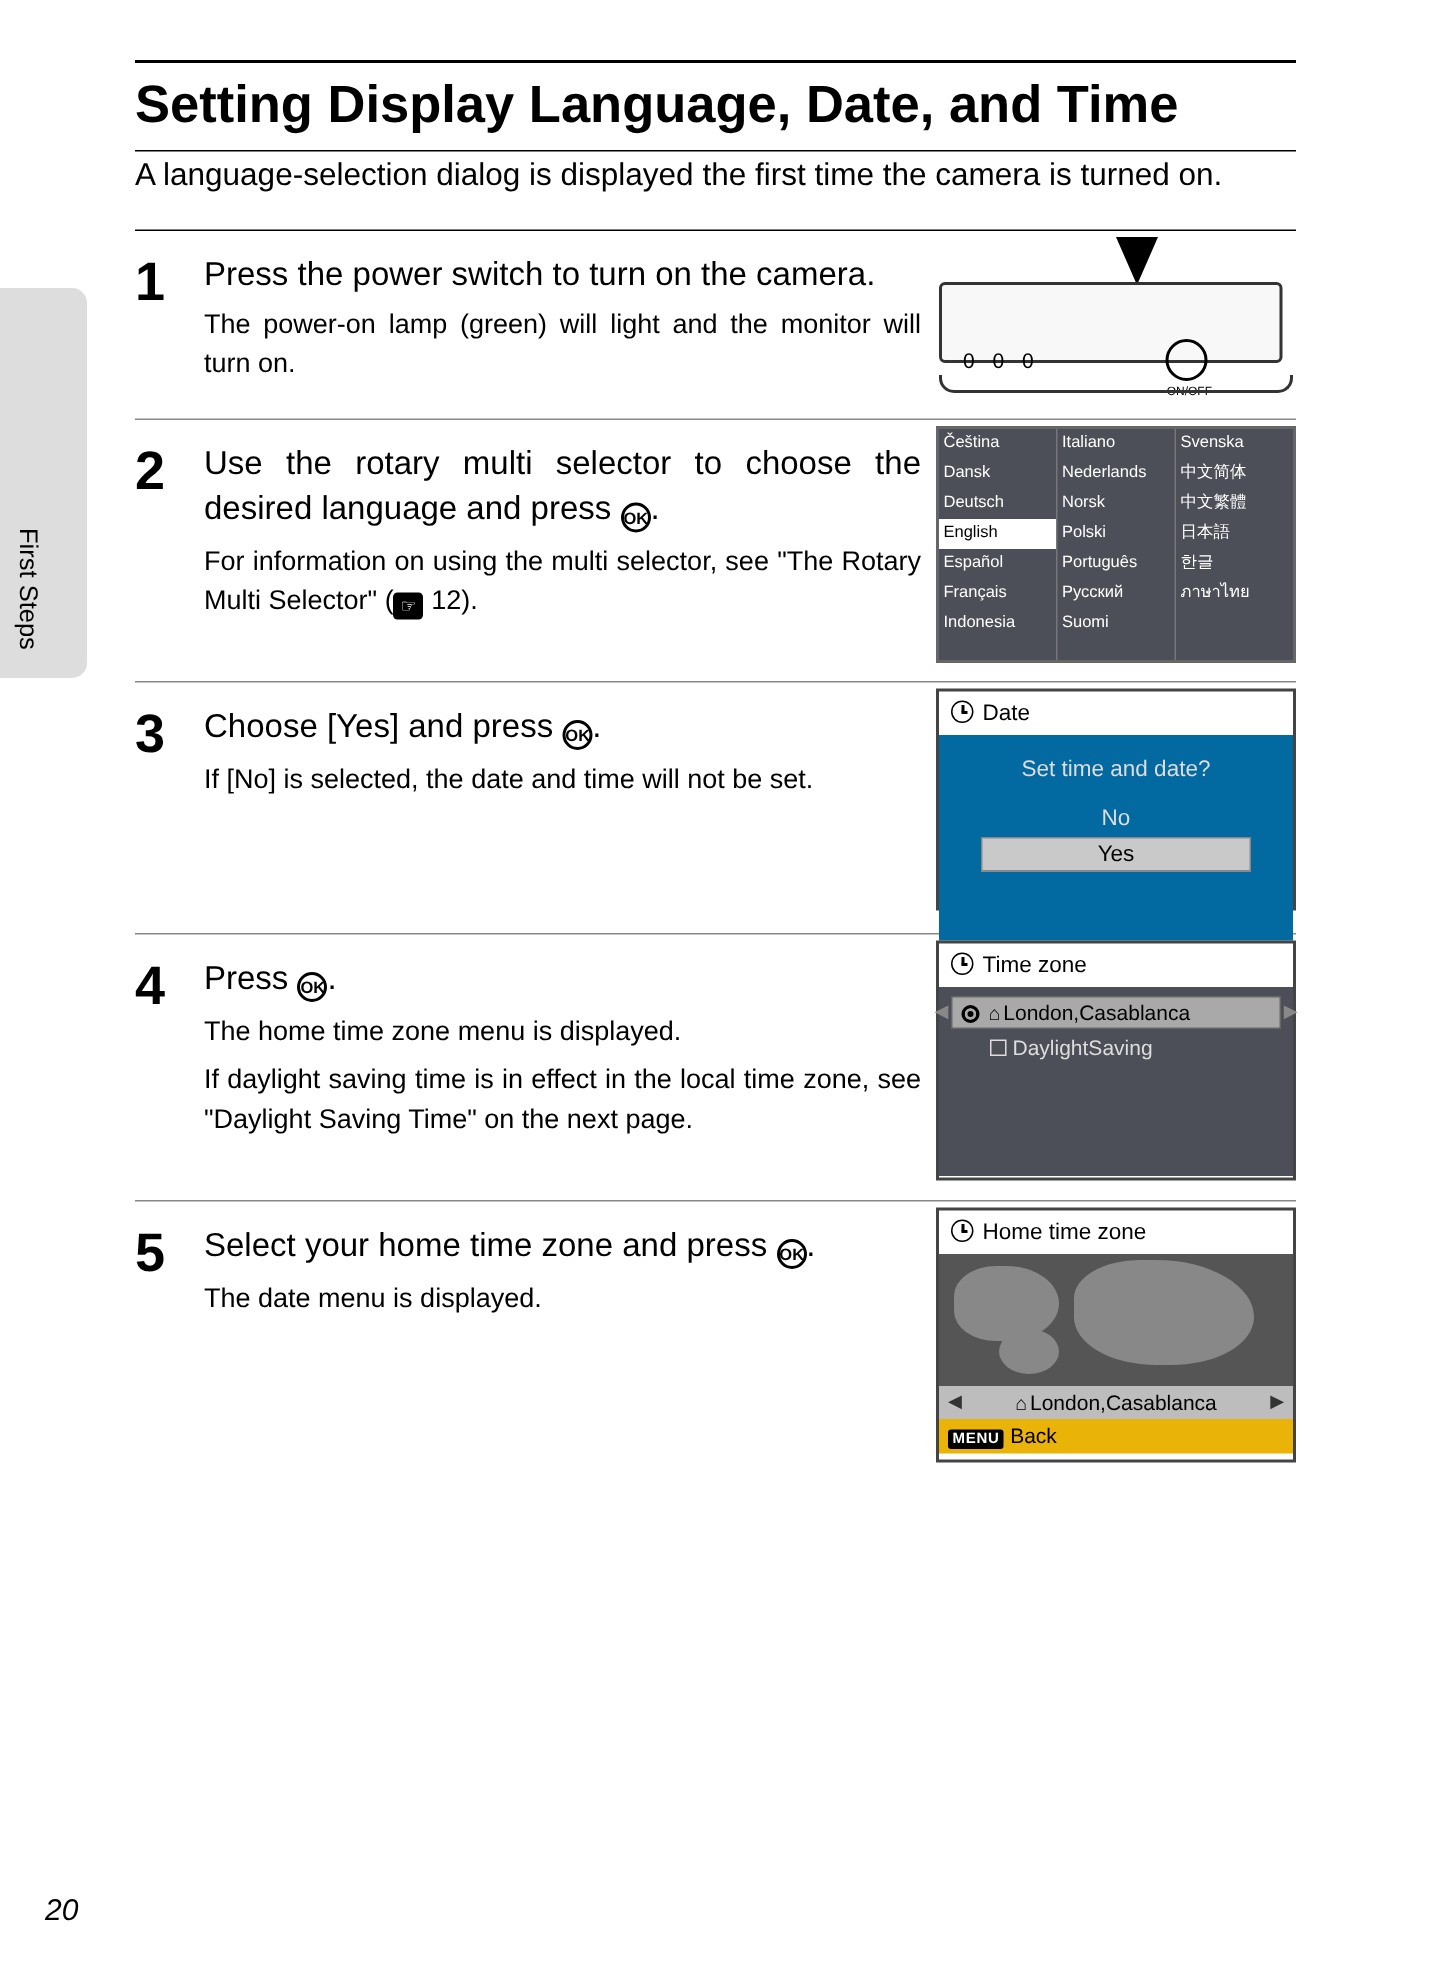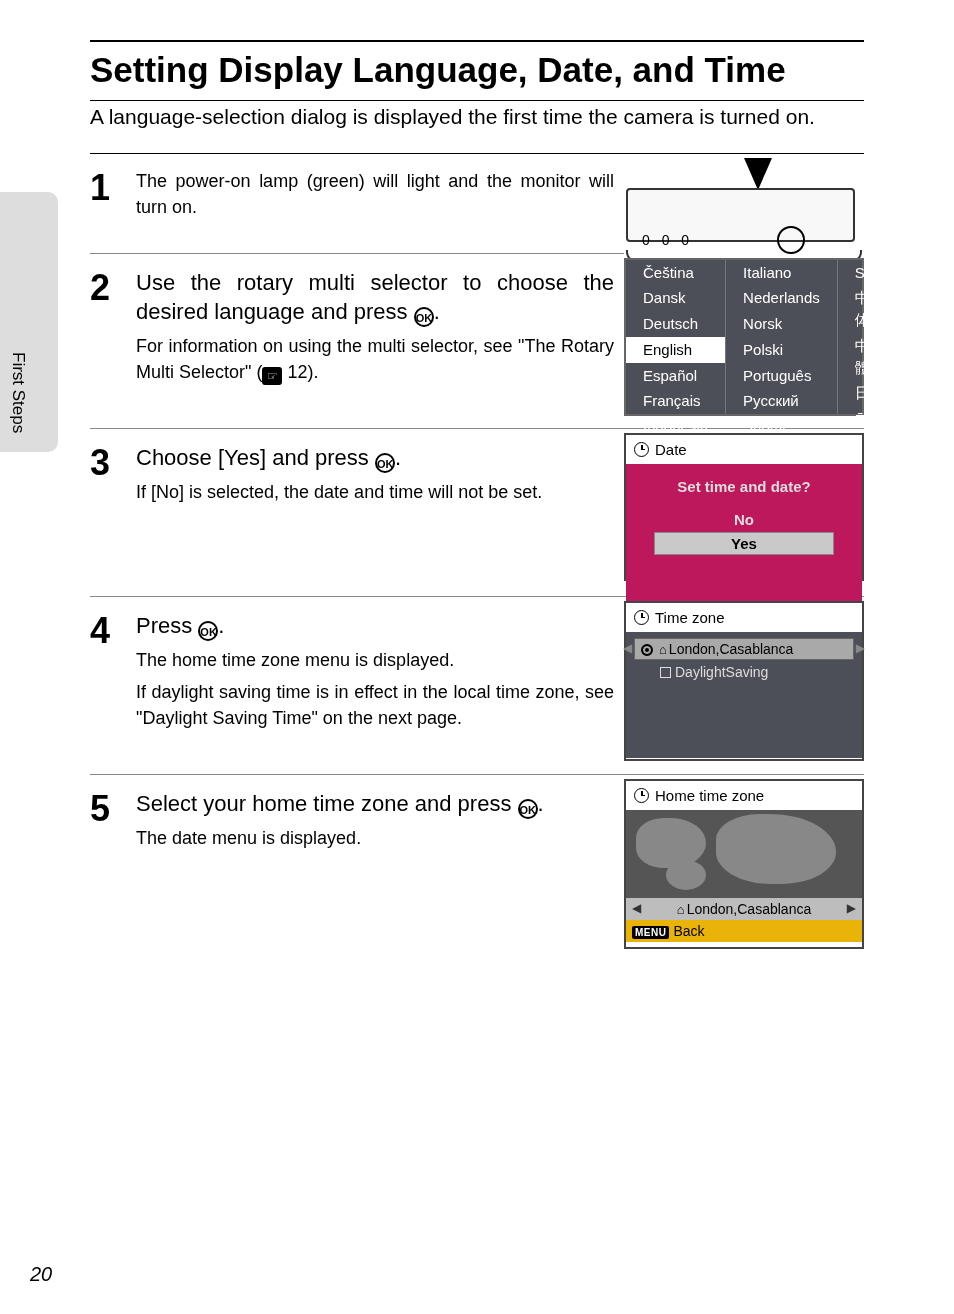--- a/index.html
+++ b/index.html
@@ -142,26 +142,26 @@
   }
   .fig1 .bottomline {
     position: absolute; left: 2px; top: 92px; width: 236px; height: 12px;
     border: 2px solid #333; border-top: none; border-radius: 0 0 10px 10px;
   }
   
   .fig2 { top: 4px; height: 158px; background:#4c4f57; color:#fff; border:2px solid #666; }
   .lang-grid { display:flex; height:100%; }
   .lang-col { flex:1; border-right:1px solid #777; }
   .lang-col:last-child { border-right:none; }
-  .lang-col div { padding:2px 17px; font-size:15px; line-height:1.45; }
+  .lang-col div { padding:2px 3px; font-size:11px; line-height:1.45; }
   .lang-sel { background:#fff; color:#000; }
   
   .fig3 { top: 4px; height: 148px; }
   .fig3 .hdr { padding:6px 8px; font-size:15px; }
-  .fig3 .body { background:#be185d; color:#ddd; height:144px; position:relative;font-weight:bold; }
+  .fig3 .body { background:#0369a1; color:#ddd; height:144px; position:relative; }
   .fig3 .q { text-align:center; padding:14px 0 12px 0; font-size:15px; }
   .fig3 .opt { width:180px; margin:2px auto; text-align:center; font-size:15px; padding:2px 0; color:#ddd; }
   .fig3 .opt-yes { background:#c9c9c9; color:#000; border:1px solid #888; }
   
   .fig4 { top: 4px; height: 160px; }
   .fig4 .hdr { padding:6px 8px; font-size:15px; }
   .fig4 .body { background:#4c4f57; color:#fff; height:126px; padding:6px 8px; }
   .fig4 .row1 { background:#a9a9a9; color:#000; border:1px solid #666; padding:2px 6px; margin-bottom:2px; position:relative; }
   .fig4 .row1::before { content:"◀"; position:absolute; left:-12px; top:2px; color:#888; font-size:12px; }
   .fig4 .row1::after { content:"▶"; position:absolute; right:-12px; top:2px; color:#888; font-size:12px; }
@@ -204,20 +204,21 @@
     <h1>Setting Display Language, Date, and Time</h1>
   </div>
 
   <p class="intro">A language-selection dialog is displayed the first time the camera is turned on.</p>
 
   <div class="steps">
 
     <div class="step">
       <div class="step-num">1</div>
       <div class="step-body">
+        <div class="step-head">Press the power switch to turn on the camera.</div>
         <div class="step-desc">
           <p>The power-on lamp (green) will light and the monitor will turn on.</p>
         </div>
       </div>
       <div class="figure fig1">
         <div class="arrow"></div>
         <div class="camtop">
           <span class="counter">0 0 0</span>
           <div class="dial"></div>
           <span class="onoff">ON/OFF</span>

